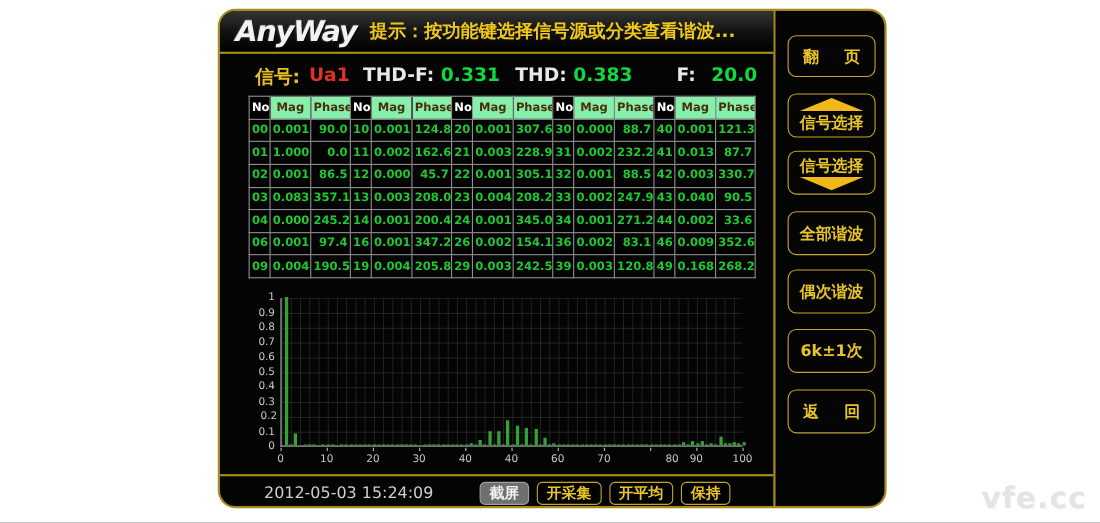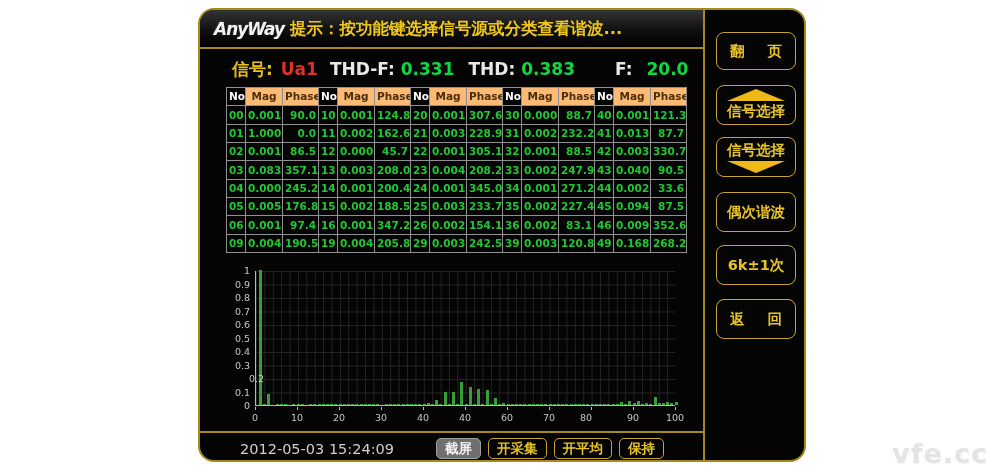--- a/index.html
+++ b/index.html
@@ -13,23 +13,23 @@
   .main { position:absolute; left:0; top:0; width:505px; height:454px; border-right:2px solid #a58a1e; }
 
   
   .titlebar {
     position:absolute; left:0; top:0; width:100%; height:39px;
     background:linear-gradient(180deg,#343434 0%,#101010 55%,#000 100%);
     border-bottom:2px solid #a58a1e;
     display:flex; align-items:center; padding-left:14px;
   }
   .logo {
-    font-style:italic; font-weight:bold; font-size:17px; color:#f2f2f2;
+    font-style:italic; font-weight:bold; font-size:26px; color:#f2f2f2;
     letter-spacing:-1px; text-shadow:1px 1px 1px #000, 0 0 2px #888;
-    margin-right:6px;
+    margin-right:12px;
   }
   .hint { color:#f0c818; font-weight:bold; font-size:16.5px; }
 
   
   .signal-row {
     position:absolute; left:0; top:41px; width:100%; height:36px;
     display:flex; align-items:center; font-weight:bold; font-size:17px;
     padding-left:32px;
   }
   .sig-label { color:#e8c020; margin-right:8px; }
@@ -40,21 +40,21 @@
 
   
   table.harm {
     position:absolute; left:26px; top:77px; width:460px; height:166px;
     border-collapse:collapse; table-layout:fixed;
     font-size:10.5px; font-weight:bold; line-height:1;
   }
   table.harm td, table.harm th { border:1px solid #909090; height:15px; padding:0 2px; white-space:nowrap; overflow:hidden; }
   table.harm th { font-size:10.5px; }
   th.h-no   { background:#000; color:#fff; font-weight:bold; }
-  th.h-mag, th.h-phase { background:#fdba74; color:#4a2e08; }
+  th.h-mag, th.h-phase { background:#86efac; color:#4a2e08; }
   td.c-no    { color:#1fc832; text-align:center; }
   td.c-mag   { color:#1fc832; text-align:left; }
   td.c-phase { color:#1fc832; text-align:right; }
   col.w-no { width:19px; } col.w-mag { width:37px; } col.w-phase { width:36px; }
 
   
   .chart { position:absolute; left:0; top:252px; width:505px; height:168px; }
   .plot {
     position:absolute; left:55px; top:9px; width:420px; height:135px;
     border-left:1px solid #b8b8b8; border-bottom:1px solid #b8b8b8;
@@ -243,37 +243,20 @@
             <td class="c-phase">200.4</td>
             <td class="c-no">24</td>
             <td class="c-mag">0.001</td>
             <td class="c-phase">345.0</td>
             <td class="c-no">34</td>
             <td class="c-mag">0.001</td>
             <td class="c-phase">271.2</td>
             <td class="c-no">44</td>
             <td class="c-mag">0.002</td>
             <td class="c-phase">33.6</td>
-          </tr>
-          <tr>
-            <td class="c-no">05</td>
-            <td class="c-mag">0.005</td>
-            <td class="c-phase">176.8</td>
-            <td class="c-no">15</td>
-            <td class="c-mag">0.002</td>
-            <td class="c-phase">188.5</td>
-            <td class="c-no">25</td>
-            <td class="c-mag">0.003</td>
-            <td class="c-phase">233.7</td>
-            <td class="c-no">35</td>
-            <td class="c-mag">0.002</td>
-            <td class="c-phase">227.4</td>
-            <td class="c-no">45</td>
-            <td class="c-mag">0.094</td>
-            <td class="c-phase">87.5</td>
           </tr>
           <tr>
             <td class="c-no">06</td>
             <td class="c-mag">0.001</td>
             <td class="c-phase">97.4</td>
             <td class="c-no">16</td>
             <td class="c-mag">0.001</td>
             <td class="c-phase">347.2</td>
             <td class="c-no">26</td>
             <td class="c-mag">0.002</td>
@@ -399,21 +382,21 @@
           <div class="bar" style="left: 393.3px; height: 1px;"></div>
           <div class="bar" style="left: 397.5px; height: 8px;"></div>
           <div class="bar" style="left: 401.7px; height: 2px;"></div>
           <div class="bar" style="left: 405.9px; height: 2px;"></div>
           <div class="bar" style="left: 410.1px; height: 3px;"></div>
           <div class="bar" style="left: 414.3px; height: 2px;"></div>
           <div class="bar" style="left: 418.5px; height: 3px;"></div>
         </div>
     <span class="ylab" style="left: 4px; top: 138px;">0</span>
         <span class="ylab" style="left: 4px; top: 124.5px;">0.1</span>
-        <span class="ylab" style="left: 18px; top: 111px;">0.2</span>
+        <span class="ylab" style="left: 6px; top: 111px;">0.2</span>
         <span class="ylab" style="left: 4px; top: 97.5px;">0.3</span>
         <span class="ylab" style="left: 4px; top: 84px;">0.4</span>
         <span class="ylab" style="left: 4px; top: 70.5px;">0.5</span>
         <span class="ylab" style="left: 4px; top: 57px;">0.6</span>
         <span class="ylab" style="left: 4px; top: 43.5px;">0.7</span>
         <span class="ylab" style="left: 4px; top: 30px;">0.8</span>
         <span class="ylab" style="left: 4px; top: 16.5px;">0.9</span>
         <span class="ylab" style="left: 4px; top: 3px;">1</span>
         <span class="xlab" style="left: 55px;">0</span>
         <div class="xtick" style="left: 55px;"></div>
@@ -424,21 +407,21 @@
         <span class="xlab" style="left: 181px;">30</span>
         <div class="xtick" style="left: 181px;"></div>
         <span class="xlab" style="left: 223px;">40</span>
         <div class="xtick" style="left: 223px;"></div>
         <span class="xlab" style="left: 265px;">40</span>
         <div class="xtick" style="left: 265px;"></div>
         <span class="xlab" style="left: 307px;">60</span>
         <div class="xtick" style="left: 307px;"></div>
         <span class="xlab" style="left: 349px;">70</span>
         <div class="xtick" style="left: 349px;"></div>
-        <span class="xlab" style="left: 386px;">80</span>
+        <span class="xlab" style="left: 411px;">80</span>
         <div class="xtick" style="left: 391px;"></div>
         <span class="xlab" style="left: 433px;">90</span>
         <div class="xtick" style="left: 433px;"></div>
         <span class="xlab" style="left: 475px;">100</span>
         <div class="xtick" style="left: 475px;"></div>
       </div>
 
     <div class="bottombar">
       <span class="timestamp">2012-05-03 15:24:09</span>
       <div class="btm-buttons">
@@ -460,20 +443,23 @@
       </div>
       <div class="side-btn">
         <div class="tri-up"></div>
         <span>信号选择</span>
       </div>
       <div class="side-btn">
         <span>信号选择</span>
         <div class="tri-down"></div>
       </div>
       <div class="side-btn">
+        <span>全部谐波</span>
+      </div>
+      <div class="side-btn">
         <span>偶次谐波</span>
       </div>
       <div class="side-btn">
         <span>6k±1次</span>
       </div>
       <div class="side-btn">
         <div class="split">
           <span>返</span>
           <span>回</span>
         </div>

